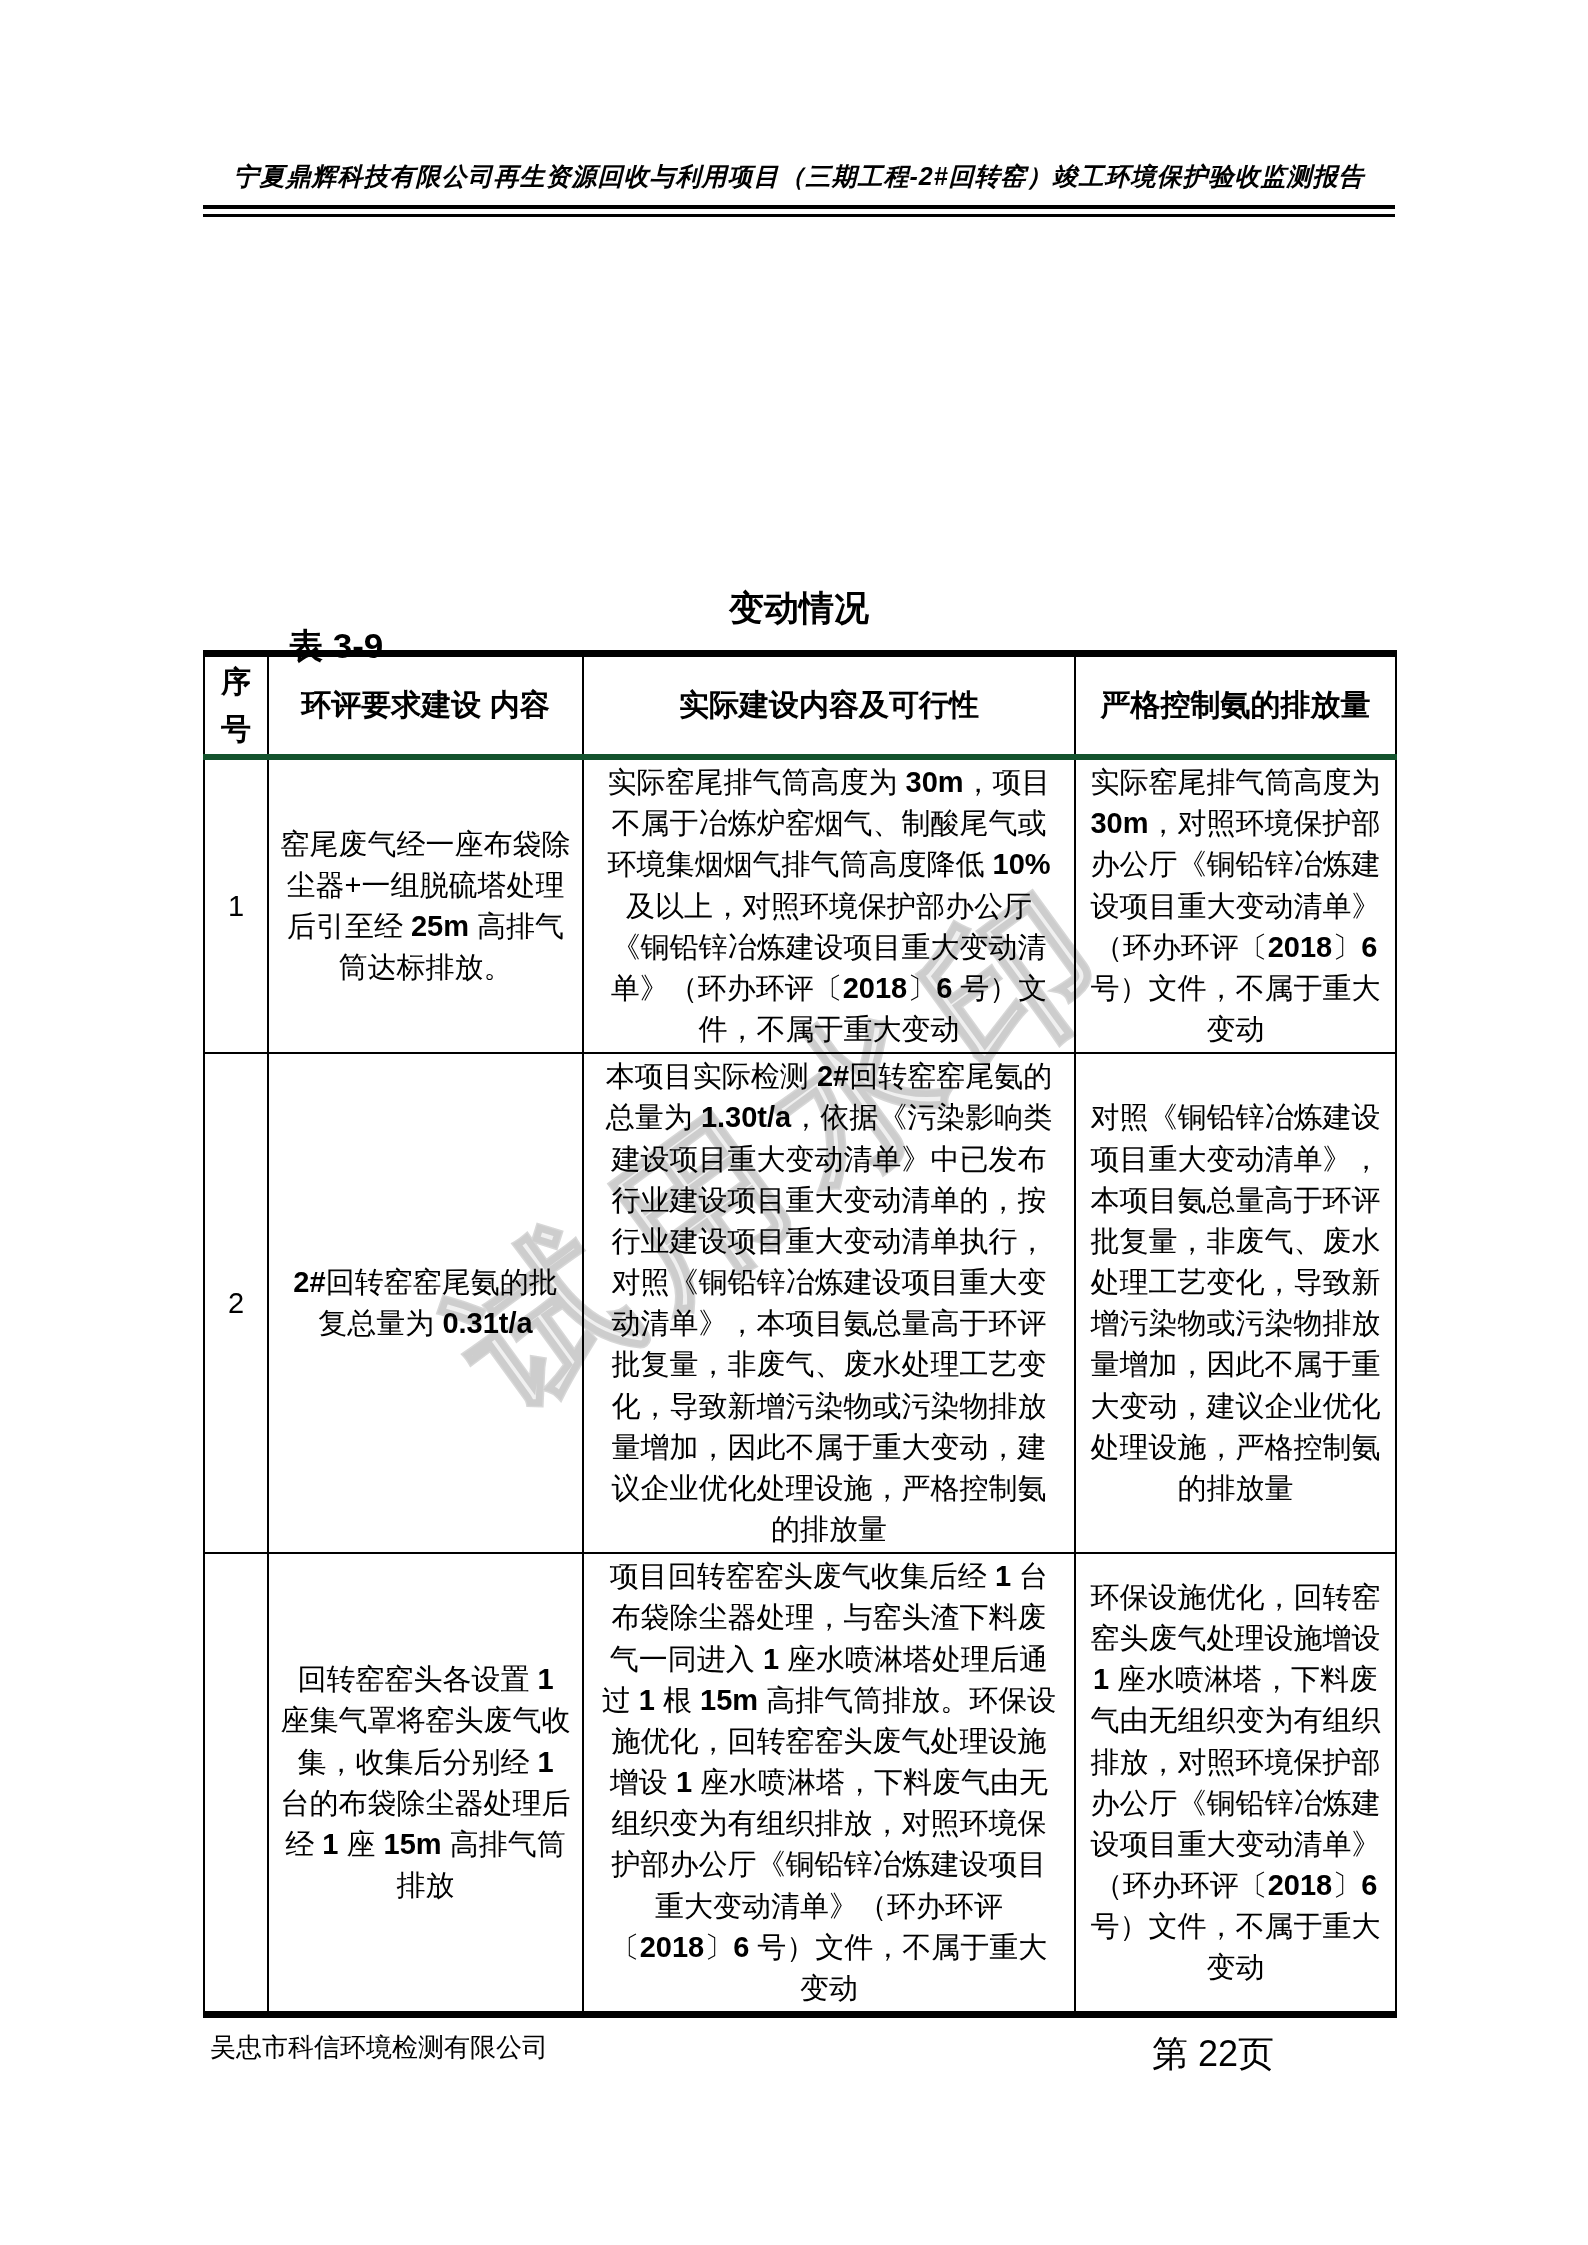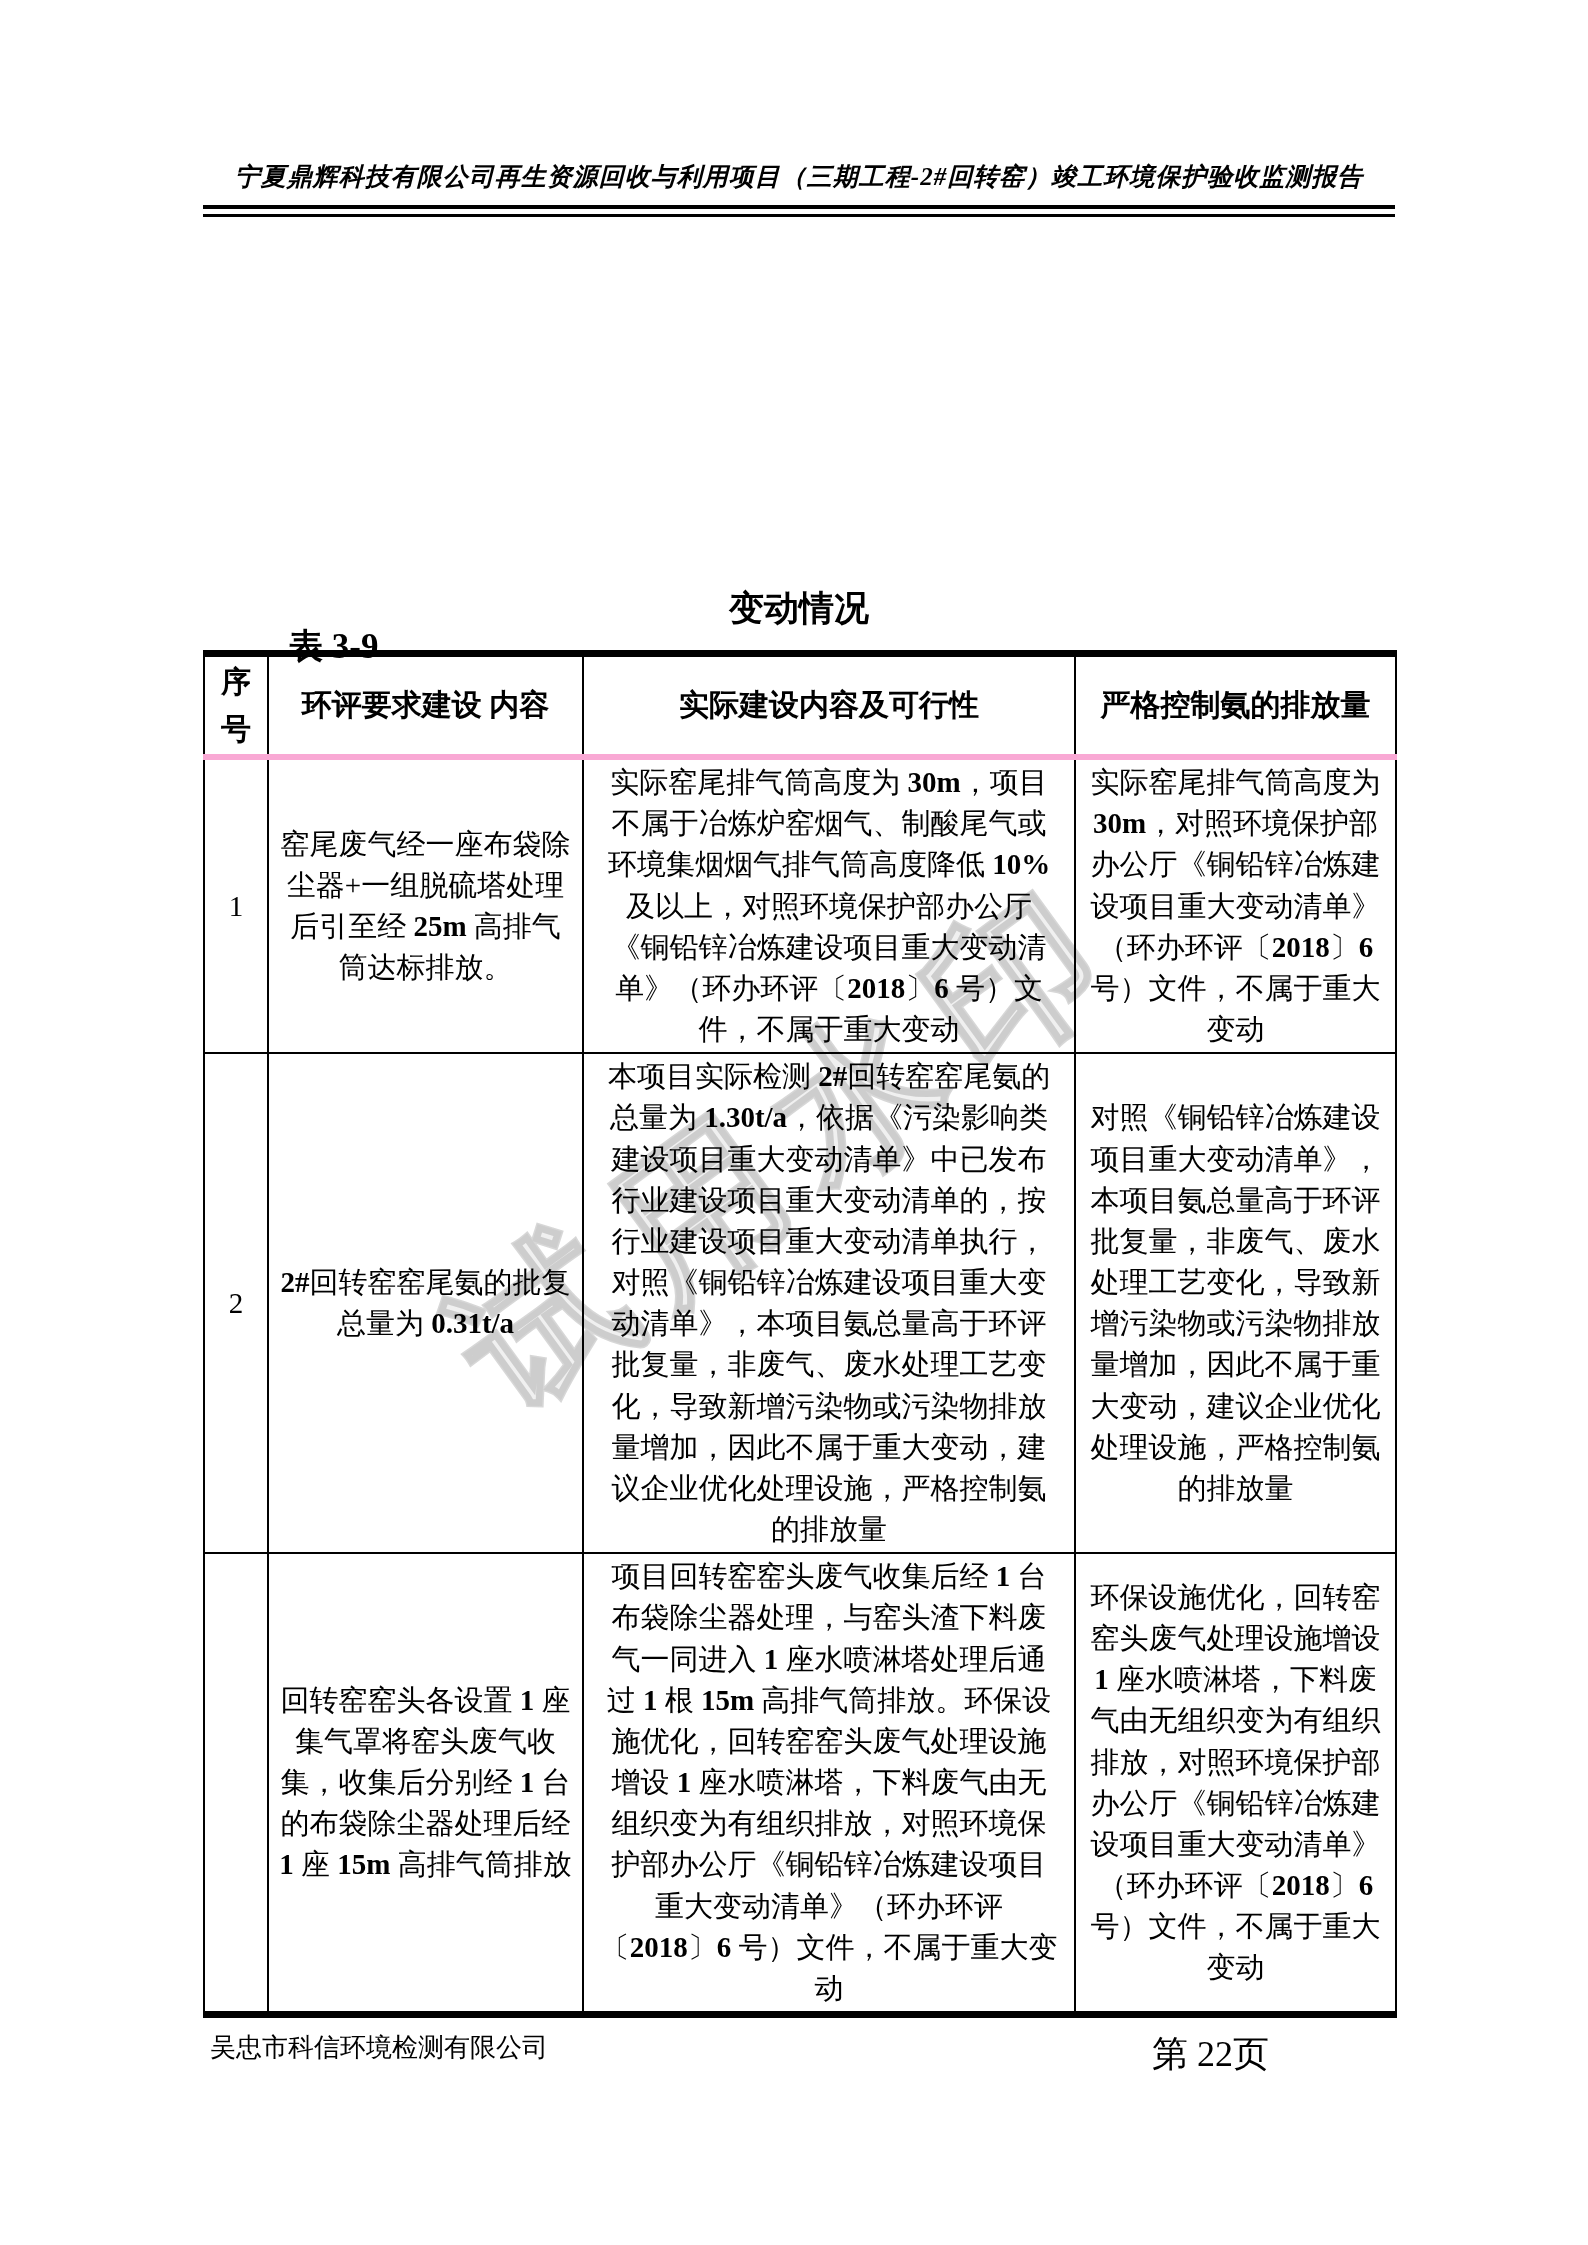--- a/index.html
+++ b/index.html
@@ -1,20 +1,20 @@
 <!DOCTYPE html>
 <html><head>
 <meta charset="utf-8">
 <style>
   html,body{margin:0;padding:0;background:#e8e8e8;}
   #page{
     position:relative;
     width:1588px;height:2245px;
     background:#ffffff;
-    font-family:Liberation Serif, serif;
+    font-family:Liberation Sans, sans-serif;
     color:#000;
     overflow:hidden;
   }
   
   .doc-header{
     position:absolute;left:203px;top:160px;width:1192px;
     text-align:center;
     font-size:25px;font-style:italic;font-weight:600;
     letter-spacing:1px;
     white-space:nowrap;
@@ -53,21 +53,21 @@
     font-size:29px;
   }
   .change-table th,.change-table td{
     border:2px solid #000;
     text-align:center;vertical-align:middle;
     padding:2px 10px;
     line-height:1.42;
     font-weight:normal;
     word-break:break-word;
   }
-  .change-table thead tr{border-bottom:6px solid #f9a8d4;}
+  .change-table thead tr{border-bottom:6px solid #14532d;}
   .change-table thead th{font-size:30px;font-weight:bold;line-height:1.55;}
   .col-no{width:64px;}
   .col-req{width:315px;}
   .col-act{width:492px;}
   .col-maj{width:321px;}
   .row-header{height:95px;}
   .row-1{height:285px;}
   .row-2{height:490px;}
   .row-3{height:450px;}
   .change-table td.cell-act{padding:2px 14px;}

